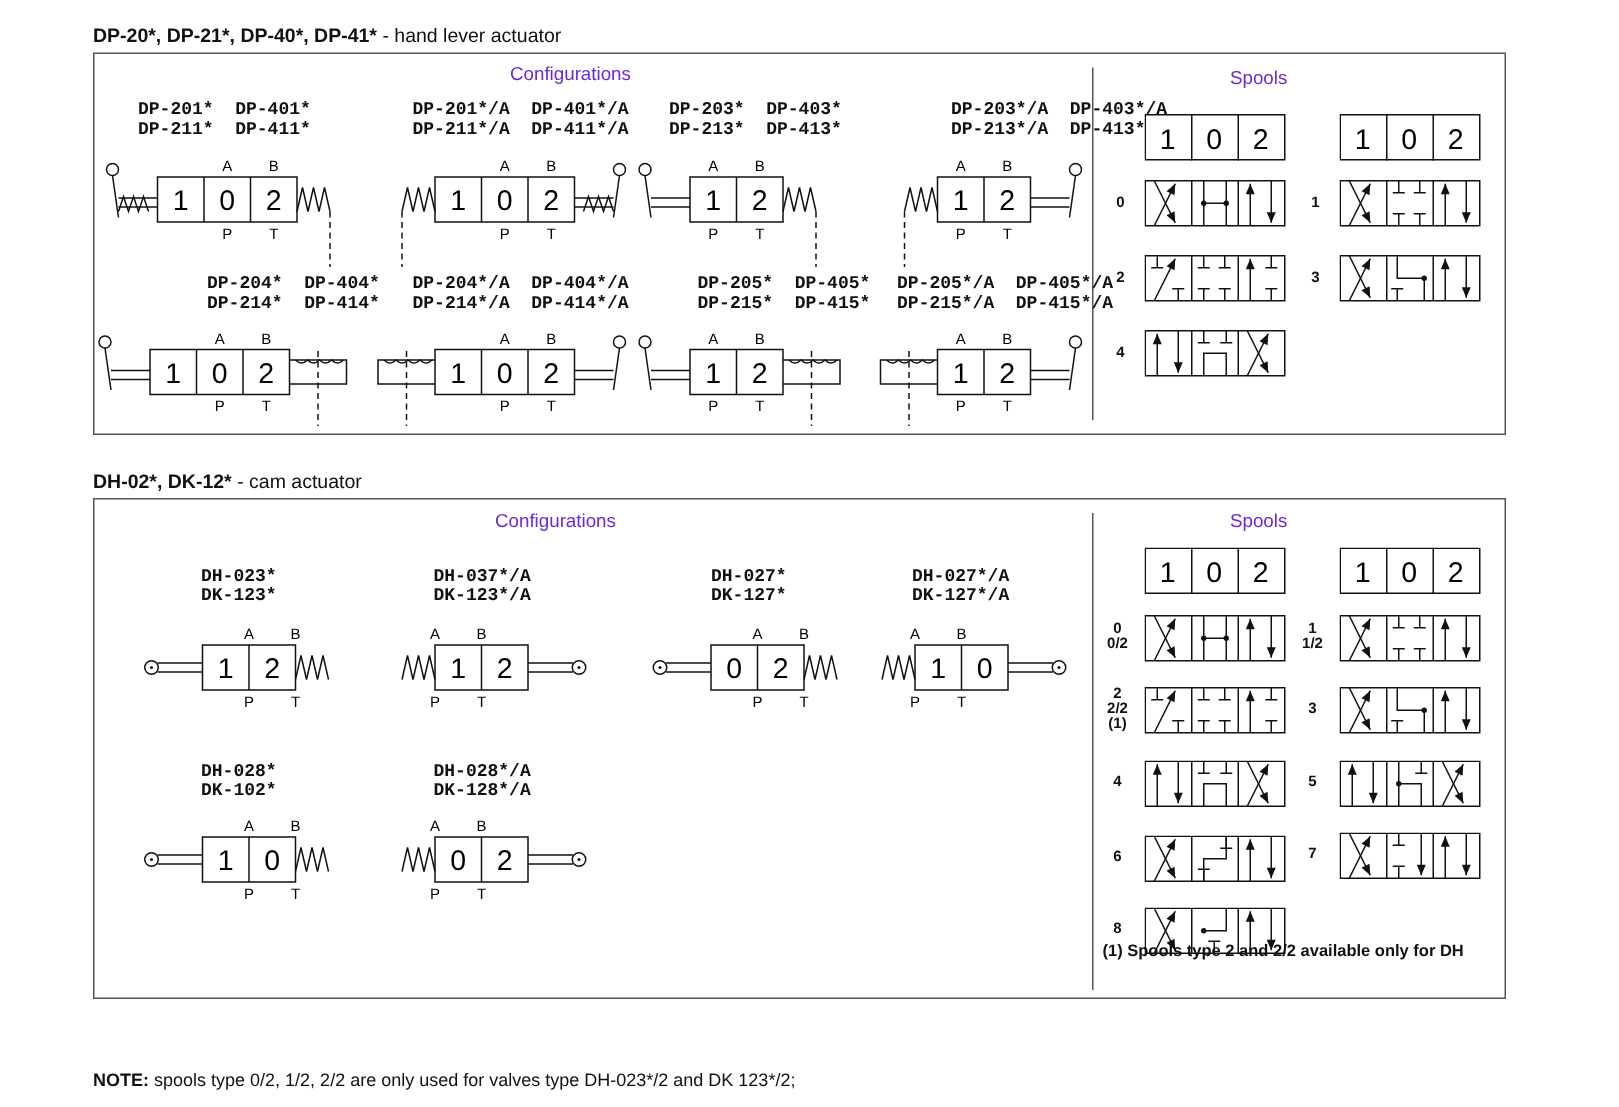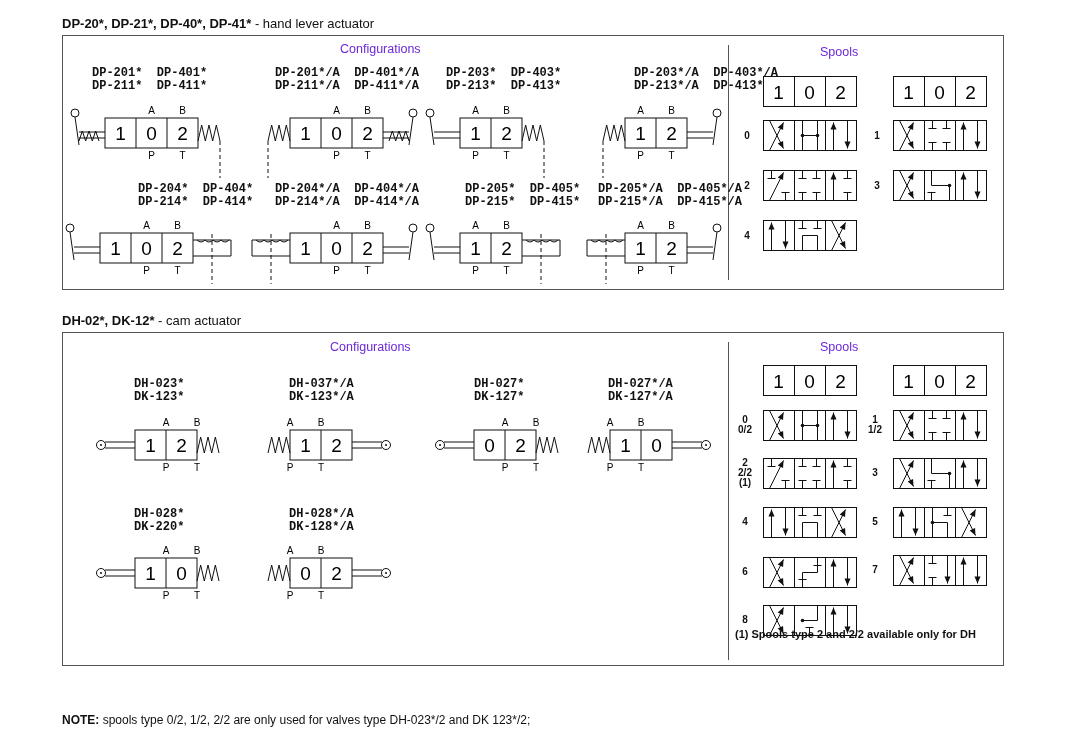--- a/index.html
+++ b/index.html
@@ -412,21 +412,21 @@
         <text x="0" y="41" text-anchor="middle" font-size="10">P</text>
         <text x="31" y="41" text-anchor="middle" font-size="10">T</text>
         <path d="M-22,23 L-18.333333333333332,7 L-14.666666666666668,23 L-11,7 L-7.333333333333334,23 L-3.666666666666668,7 L0,23" fill="none" stroke="#111" stroke-width="1"></path>
         <line x1="62" y1="12" x2="92" y2="12" stroke="#111"></line>
         <line x1="62" y1="18" x2="92" y2="18" stroke="#111"></line>
         <circle cx="96" cy="15" r="4.5" fill="#fff" stroke="#111"></circle>
         <circle cx="96" cy="15" r="1" fill="#111"></circle>
       </g>
     </svg>
     <div class="code" style="left: 134px; top: 508px;">DH-028*
-DK-220*</div>
+DK-102*</div>
     <svg width="222" height="100" style="position: absolute; left: 55px; top: 538px;">
       <g transform="translate(80,20)">
         <rect x="0" y="0" width="62" height="30" fill="#fff" stroke="#111"></rect>
         <text x="15.5" y="22" text-anchor="middle" font-size="19">1</text>
         <line x1="31" y1="0" x2="31" y2="30" stroke="#111"></line>
         <text x="46.5" y="22" text-anchor="middle" font-size="19">0</text>
         <text x="31" y="-4" text-anchor="middle" font-size="10">A</text>
         <text x="62" y="-4" text-anchor="middle" font-size="10">B</text>
         <text x="31" y="41" text-anchor="middle" font-size="10">P</text>
         <text x="62" y="41" text-anchor="middle" font-size="10">T</text>

